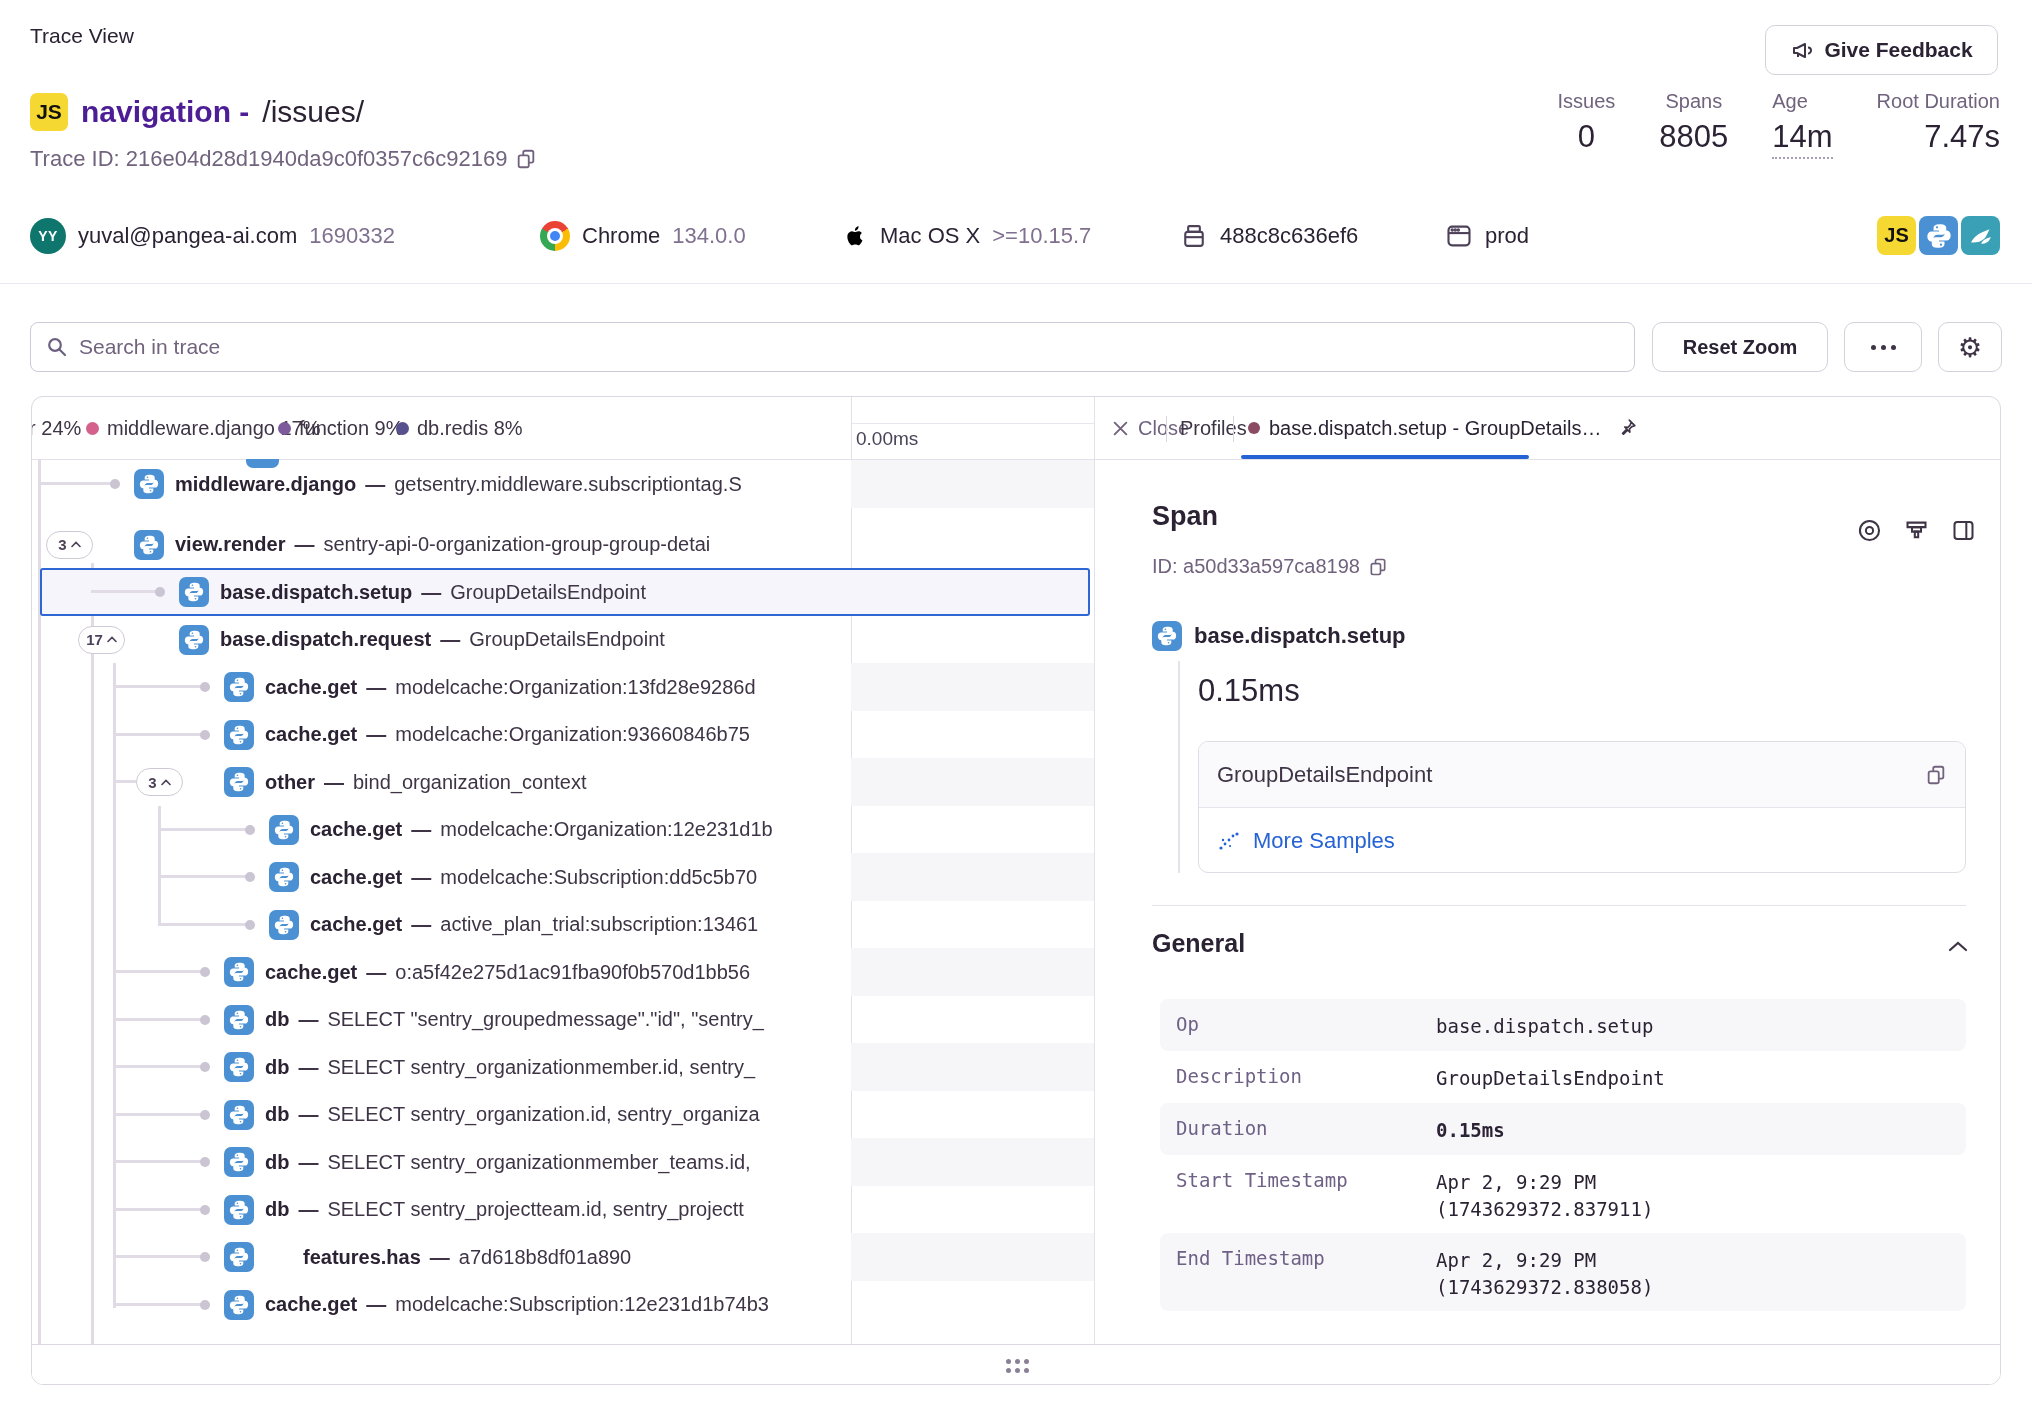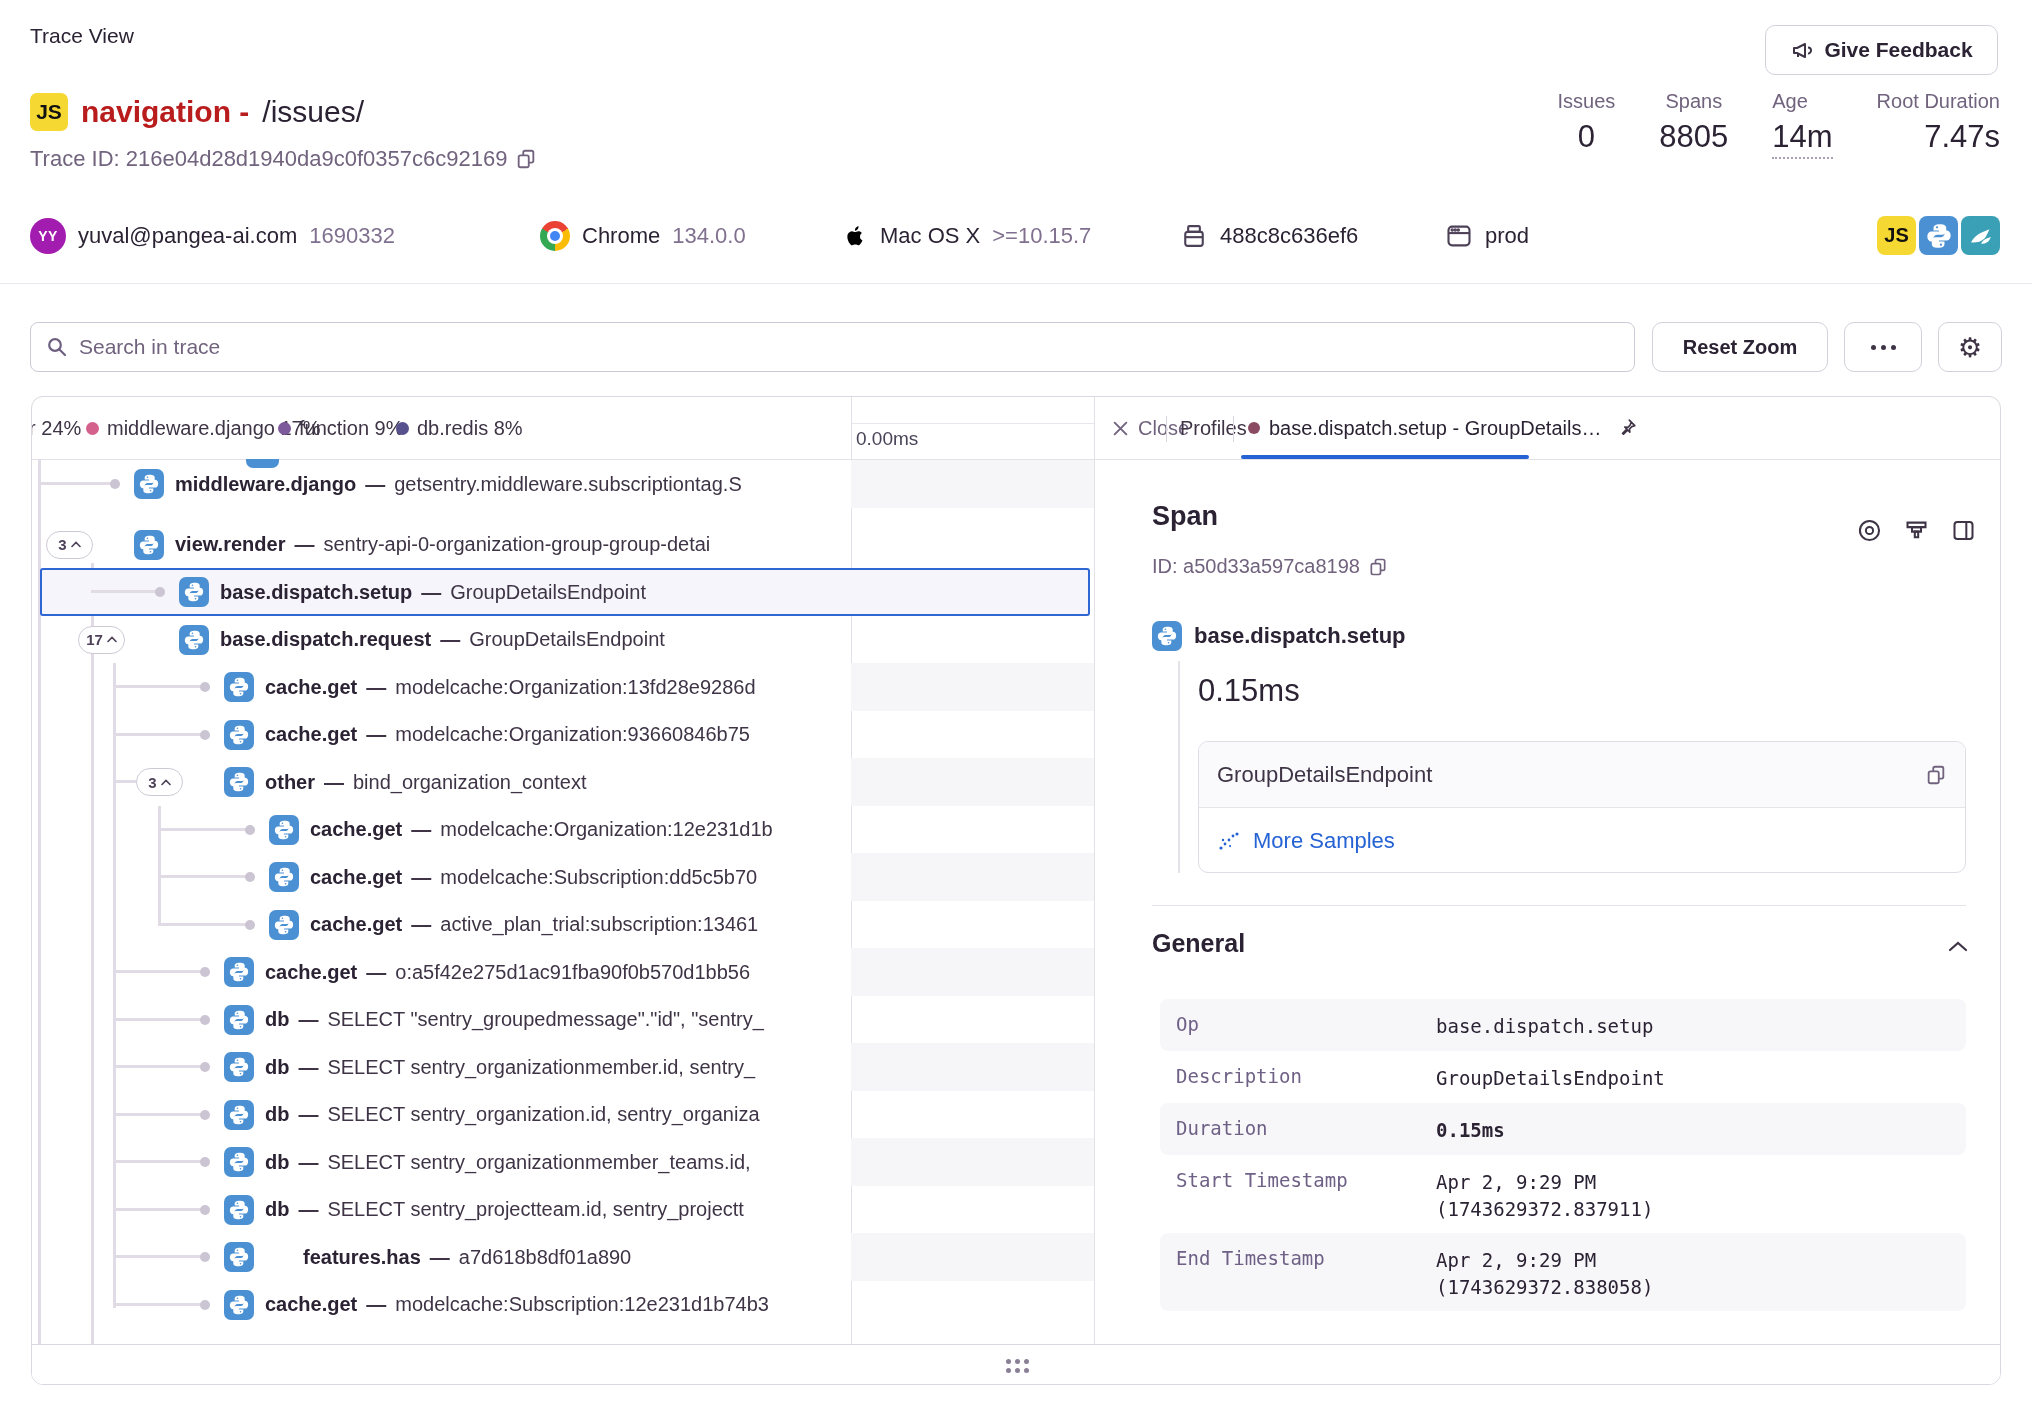--- a/index.html
+++ b/index.html
@@ -9,35 +9,35 @@
   .abs { position:absolute; }
 
   
   .page-label { left:30px; top:24px; font-size:21px; font-weight:500; color:#2b2233; }
   .feedback-btn { left:1765px; top:25px; width:233px; height:50px; border:1px solid #d6d0dc; border-radius:10px;
     background:#fff; display:flex; align-items:center; justify-content:center; gap:10px;
     font-size:21px; font-weight:700; color:#2b2233; cursor:pointer; }
   .title-row { left:30px; top:92px; height:40px; display:flex; align-items:center; gap:13px; }
   .js-badge { width:38px; height:38px; border-radius:7px; background:#f5d831; color:#111;
     display:flex; align-items:center; justify-content:center; font-weight:700; font-size:21px; }
-  .title-main { font-size:30px; font-weight:700; color:#b91c1c; }
+  .title-main { font-size:30px; font-weight:700; color:#4c1d95; }
   .title-path { font-size:30px; font-weight:400; color:#2b2233; }
   .trace-id { left:30px; top:146px; font-size:22px; color:#71637e; display:flex; align-items:center; gap:8px; }
 
   .stats { right:32px; top:90px; display:flex; gap:44px; }
   .stat-col { display:flex; flex-direction:column; align-items:center; gap:6px; }
   .stat-col.align-end { align-items:flex-end; }
   .stat-col.align-start { align-items:flex-start; }
   .stat-label { font-size:20px; font-weight:500; color:#71637e; }
   .stat-value { font-size:31px; font-weight:400; color:#2b2233; }
   .dotted-underline { border-bottom:2px dotted #a99fb5; padding-bottom:2px; }
 
   
   .meta-group { top:214px; height:44px; display:flex; align-items:center; gap:12px; font-size:22px; }
-  .avatar { width:36px; height:36px; border-radius:50%; background:#a21caf; color:#fff; font-size:14px;
+  .avatar { width:36px; height:36px; border-radius:50%; background:#0f766e; color:#fff; font-size:14px;
     font-weight:700; display:flex; align-items:center; justify-content:center; letter-spacing:.5px; }
   .meta-dark { color:#2b2233; }
   .meta-gray { color:#80708f; }
   .chrome-icon { width:30px; height:30px; border-radius:50%; position:relative;
     background:conic-gradient(from -60deg, #ea4335 0deg 120deg, #fbbc05 120deg 240deg, #34a853 240deg 360deg); }
   .chrome-icon::before { content:""; position:absolute; inset:7px; border-radius:50%; background:#fff; }
   .chrome-icon::after { content:""; position:absolute; inset:10px; border-radius:50%; background:#4285f4; }
   .platform-trio { right:32px; top:216px; display:flex; gap:3px; }
   .plat { width:39px; height:39px; border-radius:8px; display:flex; align-items:center; justify-content:center; }
   .plat-js { background:#f5d831; color:#111; font-weight:700; font-size:20px; }

